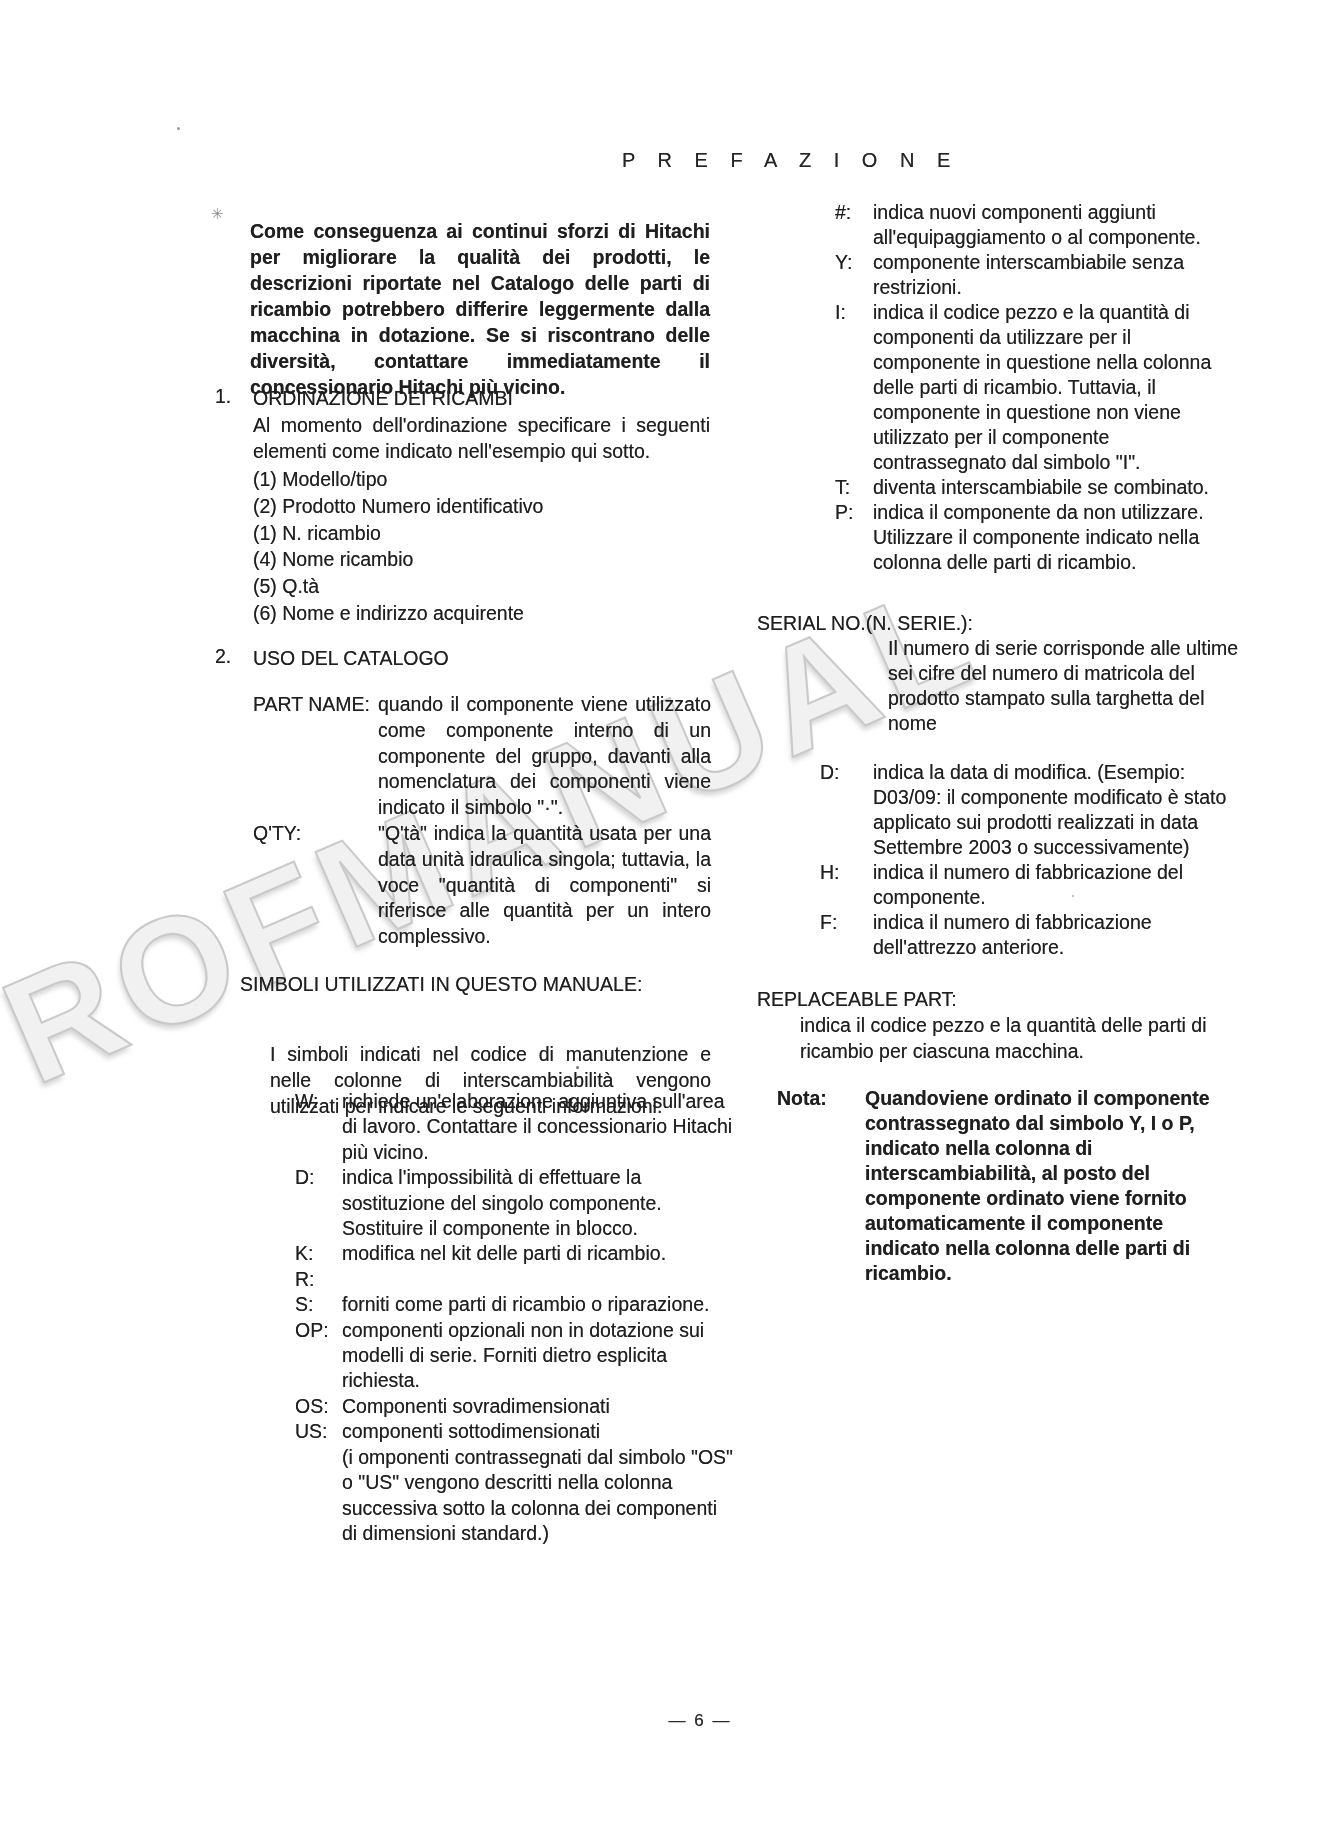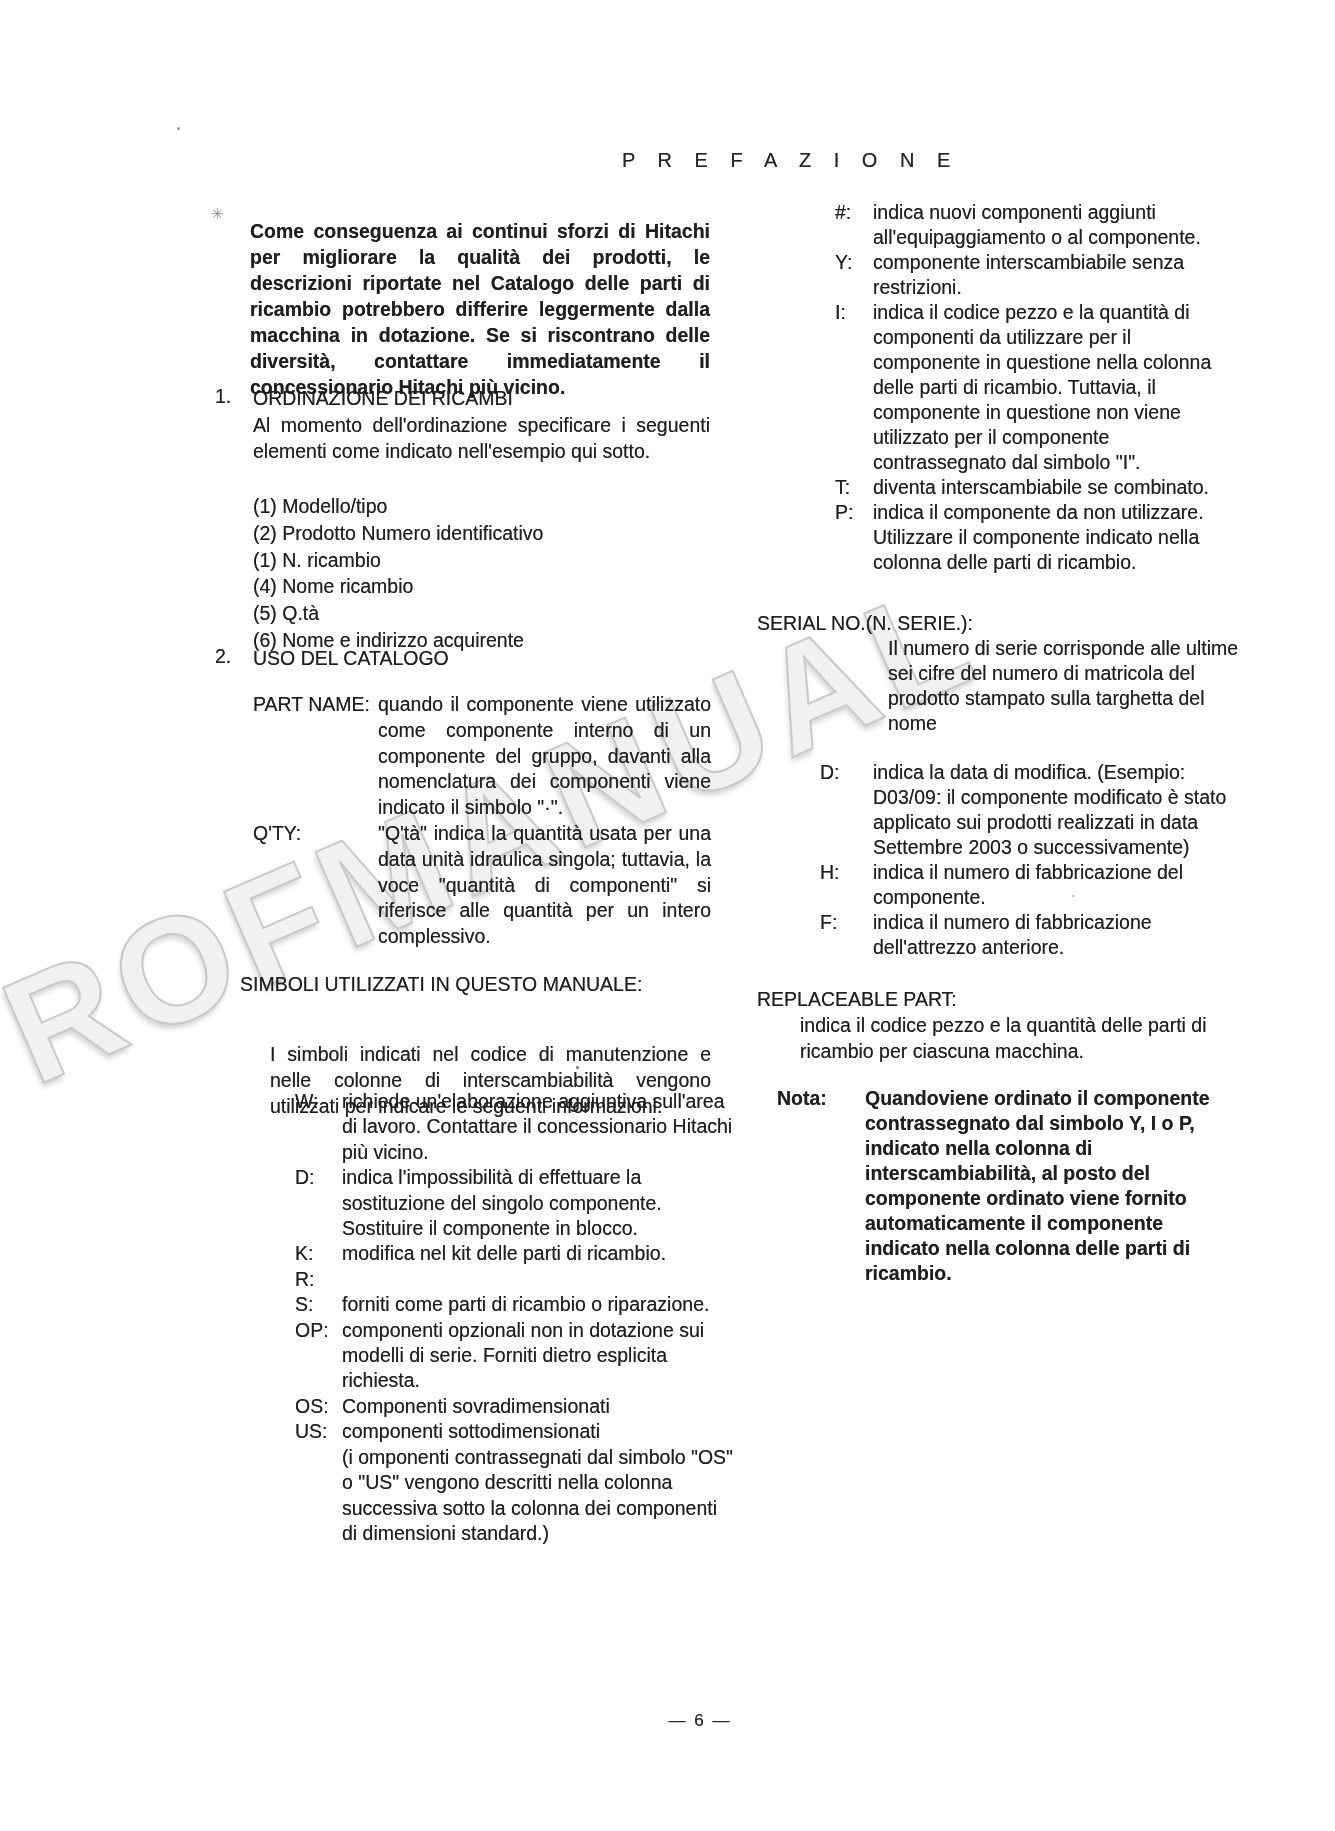--- a/index.html
+++ b/index.html
@@ -38,21 +38,21 @@
          text-shadow:0 0 0.4px rgba(20,20,20,0.6);}
   
   .bullet{position:absolute;z-index:1;left:211px;top:205px;font-size:15px;color:#8d8d8d;}
   .intro{left:250px;top:198px;width:460px;font-weight:bold;}
   
   .secnum{position:absolute;z-index:1;font-size:19.5px;
           text-shadow:0 0 0.4px rgba(20,20,20,0.65);}
   .s1num{left:215px;top:385px;}
   .s1head{left:253px;top:385px;}
   .s1body{left:253px;top:412px;width:457px;line-height:26px;}
-  .s1items{left:253px;top:466px;line-height:26.8px;margin-top:27px;}
+  .s1items{left:253px;top:466px;line-height:26.8px;}
   .s2num{left:215px;top:645px;}
   .s2head{left:253px;top:645px;}
   
   .defs{position:absolute;z-index:1;left:253px;top:692px;width:458px;}
   .def{display:flex;}
   .def .term{width:125px;flex:0 0 125px;font-size:19.5px;line-height:25.8px;
              text-shadow:0 0 0.4px rgba(20,20,20,0.65);}
   .def .dtext{width:333px;font-size:19.5px;line-height:25.8px;text-align:justify;
              text-shadow:0 0 0.4px rgba(20,20,20,0.65);}
   .symheading{left:240px;top:971px;}

